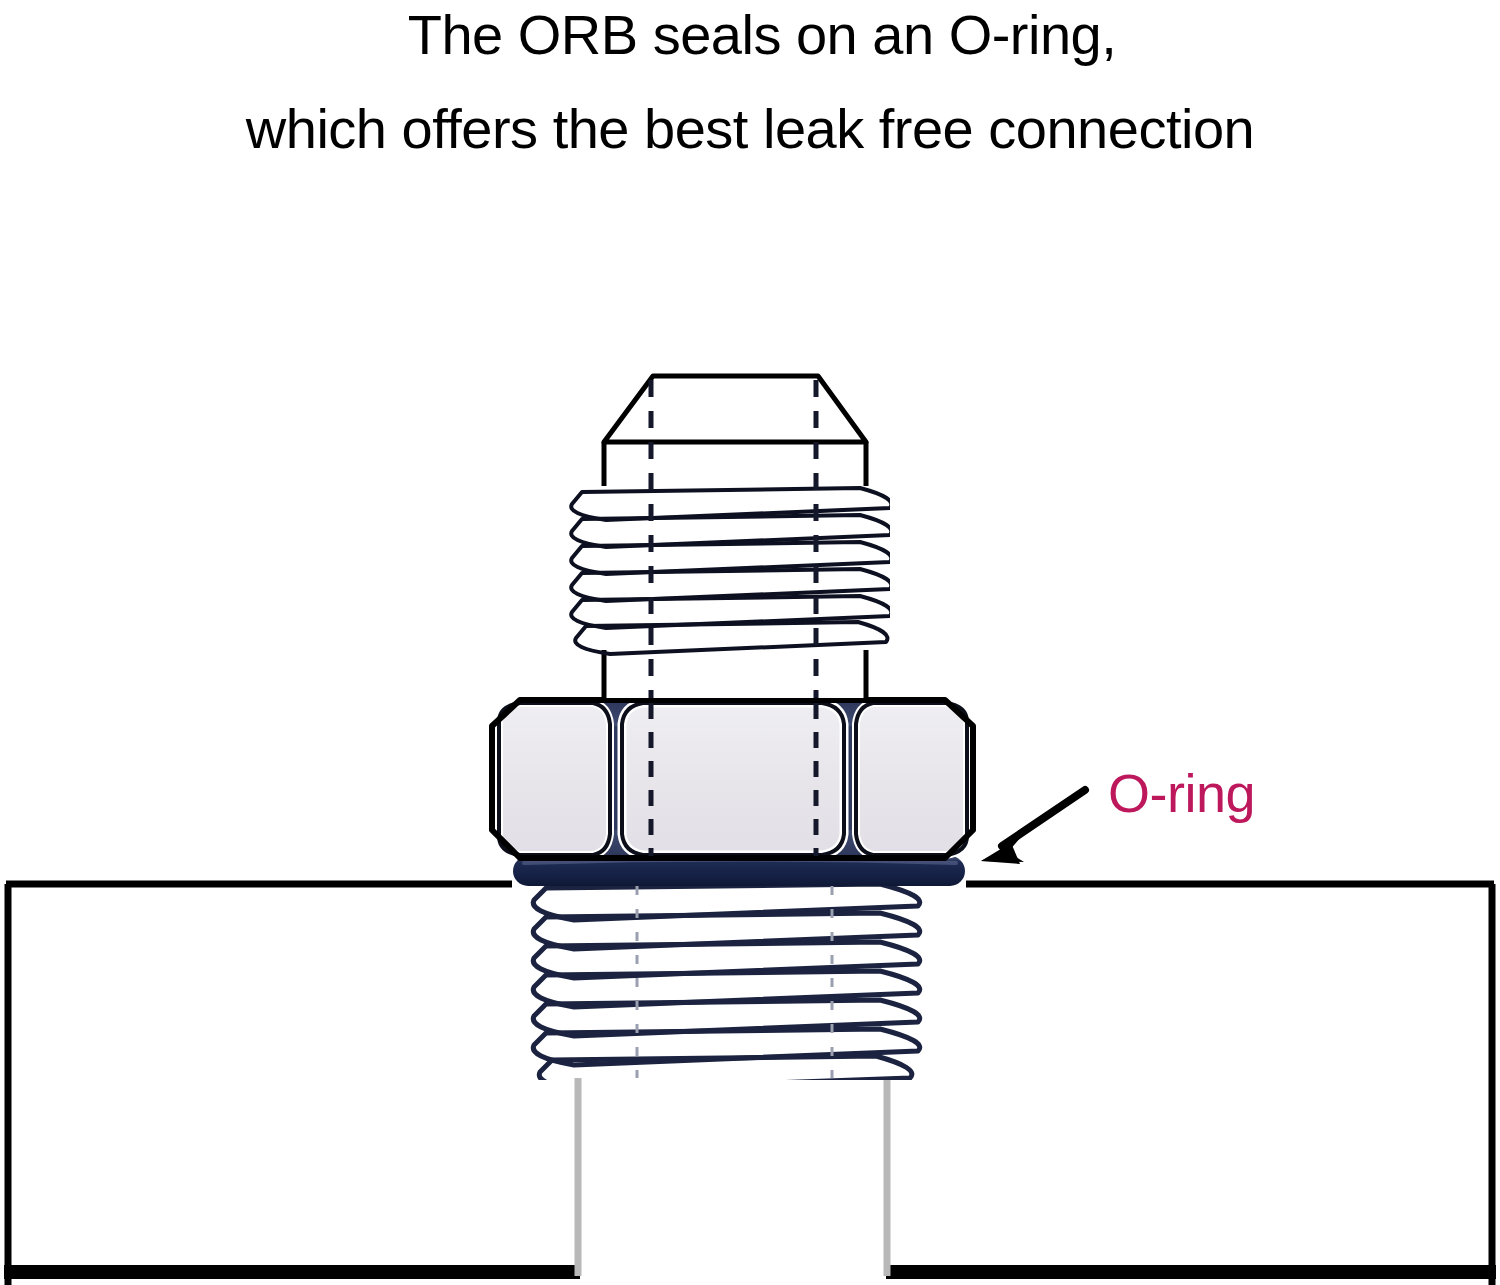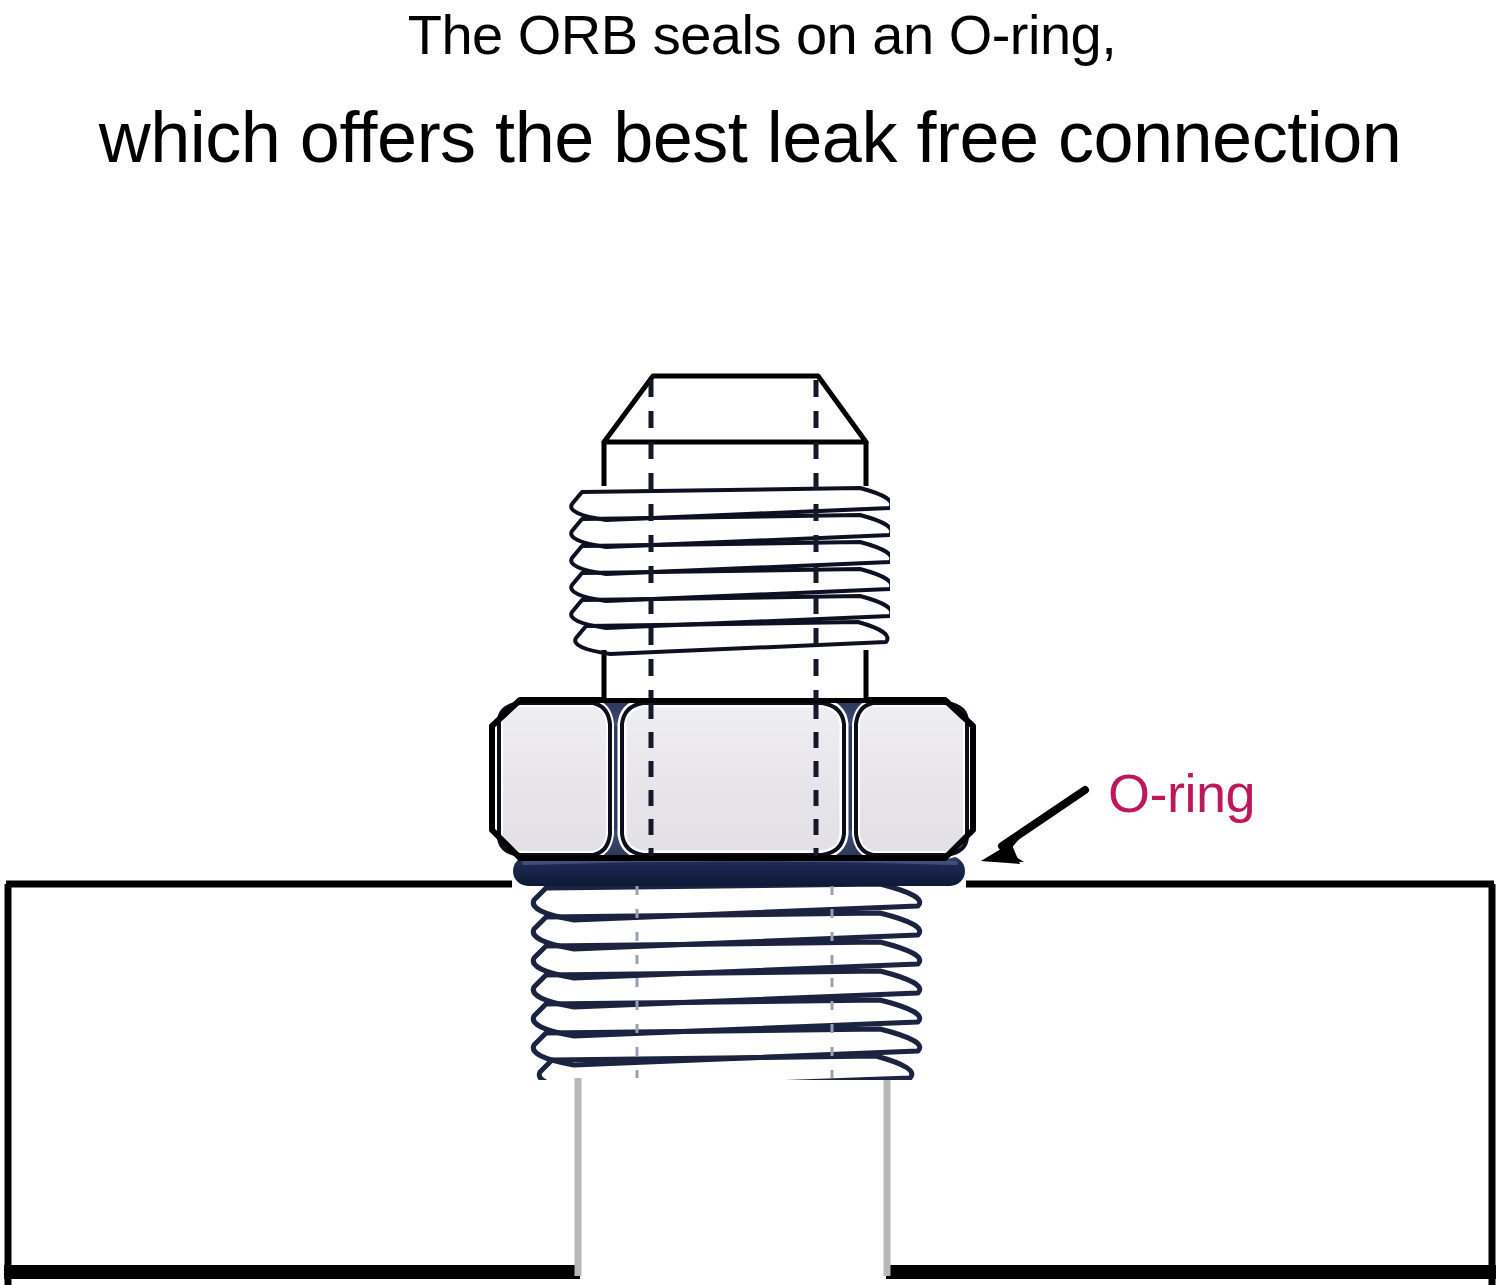--- a/index.html
+++ b/index.html
@@ -25,21 +25,21 @@
     left: 0;
     width: 1500px;
     text-align: center;
     color: #000000;
     font-family: "Liberation Sans", sans-serif;
     font-weight: 400;
     letter-spacing: -0.5px;
     white-space: nowrap;
   }
   #caption-line-1 { top: 2px;  font-size: 56px; padding-left: 12px; }
-  #caption-line-2 { top: 96px; font-size: 72px; }
+  #caption-line-2 { top: 96px; font-size: 56px; }
 
   #diagram-svg {
     position: absolute;
     left: 0; top: 0;
   }
   .oring-label {
     position: absolute;
     color: #be185d;
     font-size: 54px;
     font-family: "Liberation Sans", sans-serif;

